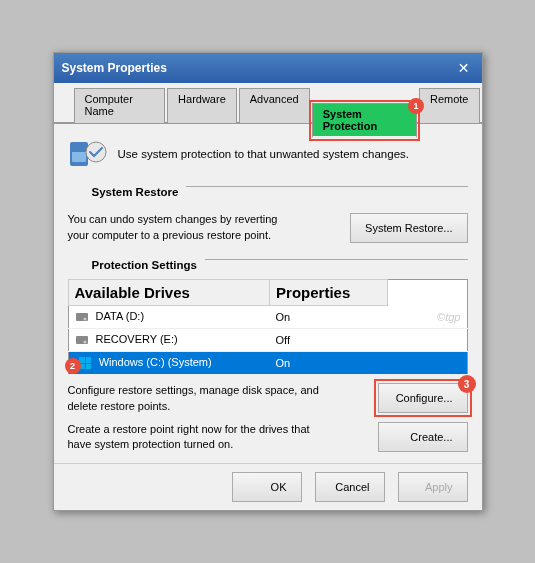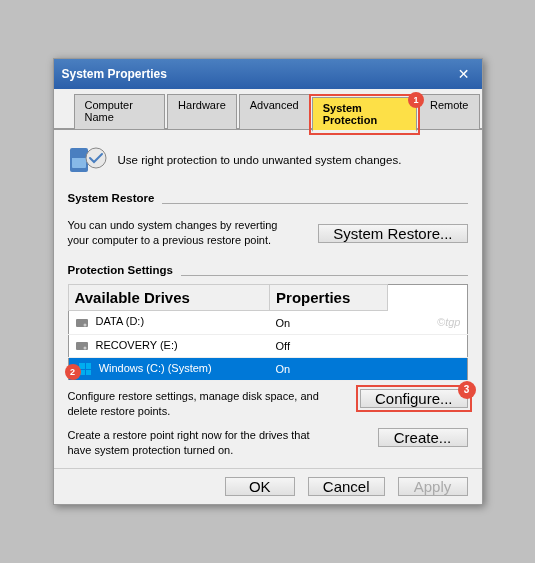--- a/index.html
+++ b/index.html
@@ -50,23 +50,23 @@
       border: 1px solid #999;
       border-bottom: none;
       background: #d8d8d8;
       cursor: pointer;
       font-size: 11px;
       margin-right: 2px;
       position: relative;
       top: 1px;
     }
     .tab.active {
-      background: #fde047;
+      background: #22c55e;
       border-bottom: 2px solid #f0f0f0;
-      top: 4px;
+      top: 16px;
       font-weight: 600;
       z-index: 1;
       outline: 2px solid #e74c3c;
       outline-offset: 1px;
     }
     .content {
       padding: 10px 14px;
     }
     .info-bar {
       display: flex;
@@ -78,23 +78,24 @@
       height: 40px;
       margin-right: 10px;
       flex-shrink: 0;
     }
     .info-text {
       font-size: 11.5px;
       color: #000;
     }
     .section-header {
       display: flex;
-      align-items: flex-end;
+      align-items: flex-start;
       margin-bottom: 8px;
       margin-top: 4px;
+      margin-left: 24px;
     }
     .section-header span {
       font-size: 11.5px;
       font-weight: 600;
       color: #000;
       margin-right: 8px;
       white-space: nowrap;
     }
     .section-line {
       flex: 1;
@@ -114,25 +115,26 @@
     .restore-text {
       font-size: 11px;
       color: #000;
       flex: 1;
       margin-right: 10px;
       line-height: 1.4;
     }
     .btn {
       background: linear-gradient(to bottom, #f5f5f5, #e0e0e0);
       border: 1px solid #aaa;
-      padding: 0 14px;
-      font-size: 15px;
+      padding: 8px 14px;
+      font-size: 11px;
       cursor: pointer;
       min-width: 90px;
       white-space: nowrap;
+      text-align: right;
     }
     .btn:disabled { color: #aaa; cursor: default; }
     .drives-table {
       width: 100%;
       border-collapse: collapse;
       border: 1px solid #999;
       margin-bottom: 8px;
       background: white;
     }
     .drives-table th {
@@ -290,21 +292,21 @@
       <div class="info-icon">
         
         <svg width="40" height="40" viewBox="0 0 40 40">
           <rect x="2" y="8" width="18" height="24" rx="2" fill="#4a7fc0"></rect>
           <rect x="4" y="10" width="14" height="18" rx="1" fill="#87b9e8"></rect>
           <rect x="4" y="10" width="14" height="8" fill="#4a7fc0"></rect>
           <circle cx="28" cy="18" r="10" fill="#e8e8e8" stroke="#888" stroke-width="1"></circle>
           <path d="M22 18 l4 4 l8-8" stroke="#4a7fc0" stroke-width="2" fill="none" stroke-linecap="round"></path>
         </svg>
       </div>
-      <span class="info-text">Use right protection to undo unwanted system changes.</span>
+      <span class="info-text">Use system protection to that unwanted system changes.</span>
     </div>
 
     <div class="section-header">
       <span>System Restore</span>
       <div class="section-line"></div>
     </div>
     <div class="restore-section">
       <div class="restore-inner">
         <span class="restore-text" style="white-space:pre-line;">You can undo system changes by reverting
 your computer to a previous restore point.</span>

